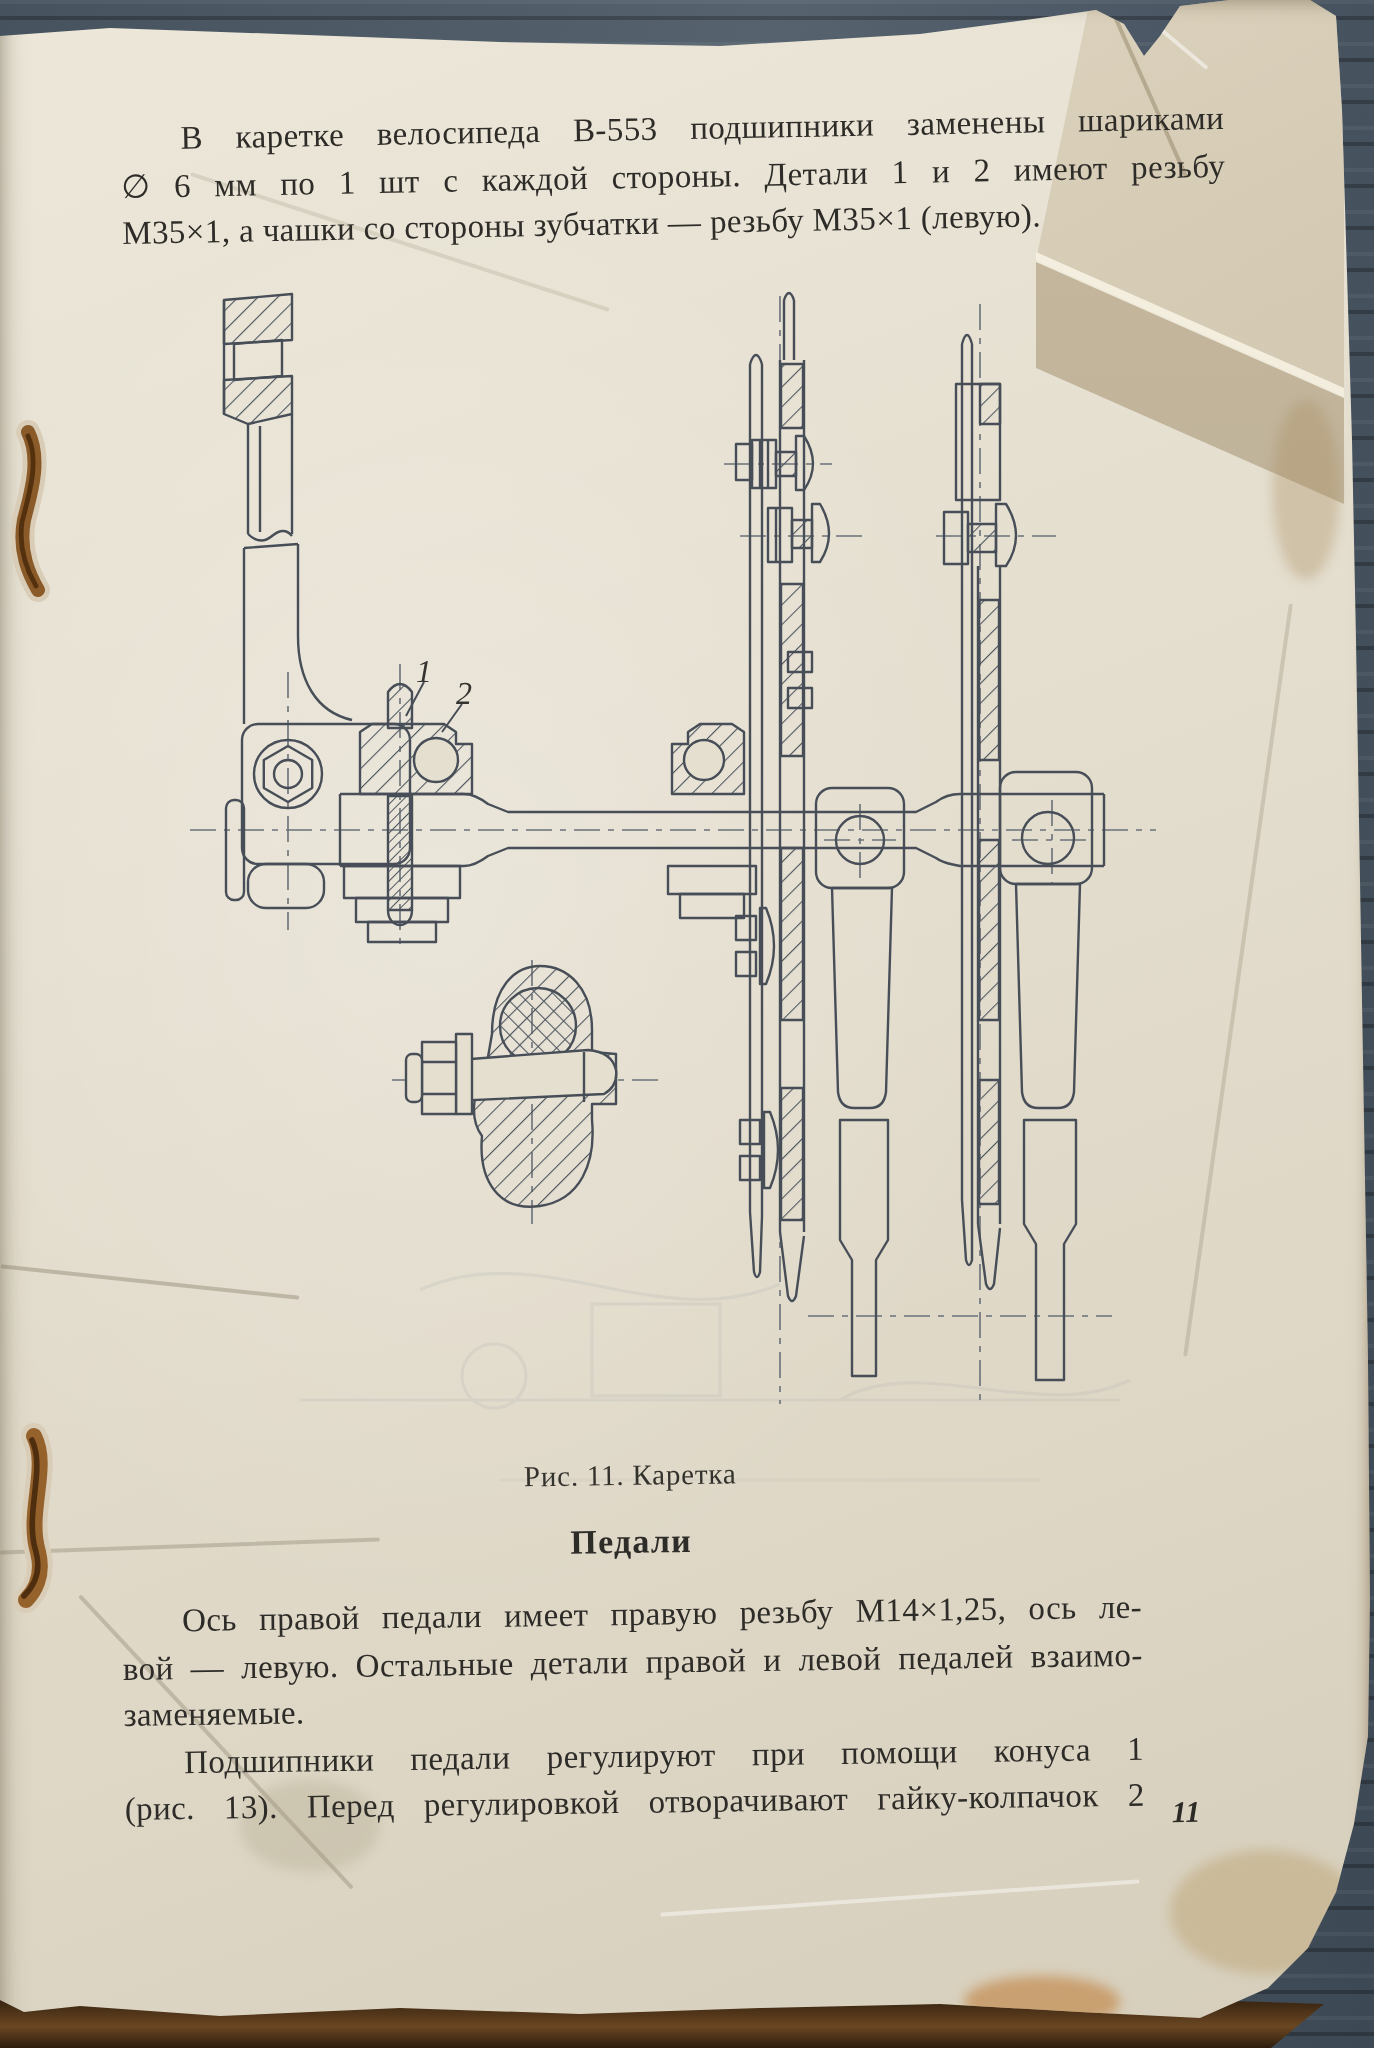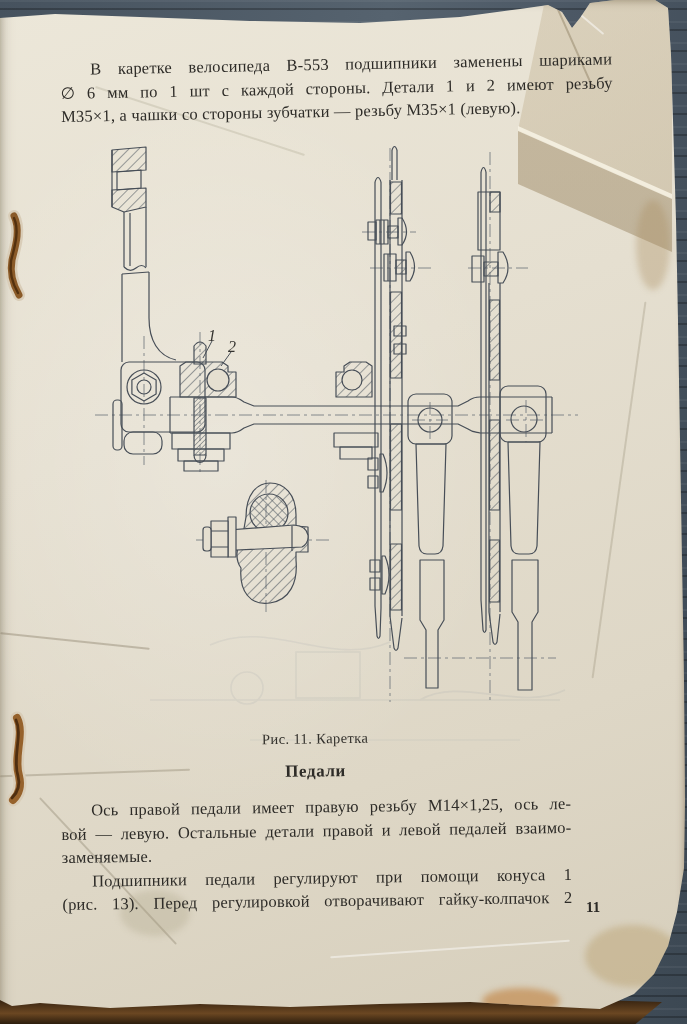--- a/index.html
+++ b/index.html
@@ -39,21 +39,21 @@
   
   .tblock{position:absolute;color:#2e2c28;}
   .tline{font-size:16.5px;line-height:23.5px;white-space:nowrap;}
   .just{text-align:justify;text-align-last:justify;white-space:normal;}
   .indent{text-indent:30px;}
   .intro{left:60px;top:58px;width:552px;transform:rotate(-1.1deg);transform-origin:left top;letter-spacing:.2px;}
   .midblock{left:60px;top:733px;width:510px;transform:rotate(-.8deg);transform-origin:left top;}
   .figcaption{font-size:14.5px;line-height:18px;text-align:center;letter-spacing:.4px;color:#34322d;}
   .heading{font-size:17px;line-height:22px;font-weight:bold;text-align:center;margin-top:13px;letter-spacing:.6px;}
   .paras{margin-top:13px;letter-spacing:.2px;}
-  .pagenum{left:586px;top:899px;font-size:15px;font-weight:bold;transform:rotate(-1deg);color:#2c2a26;}
+  .pagenum{left:586px;top:899px;font-size:15px;font-weight:bold;transform:rotate(-1deg);color:#2c2a26;font-style:italic;}
   svg text{font-family:"Liberation Serif","DejaVu Serif",serif;}
 </style>
 </head>
 <body>
 
 <div class="photo">
   <div class="backdrop"></div>
   <div class="book-edge"></div>
 
   <div class="page">

